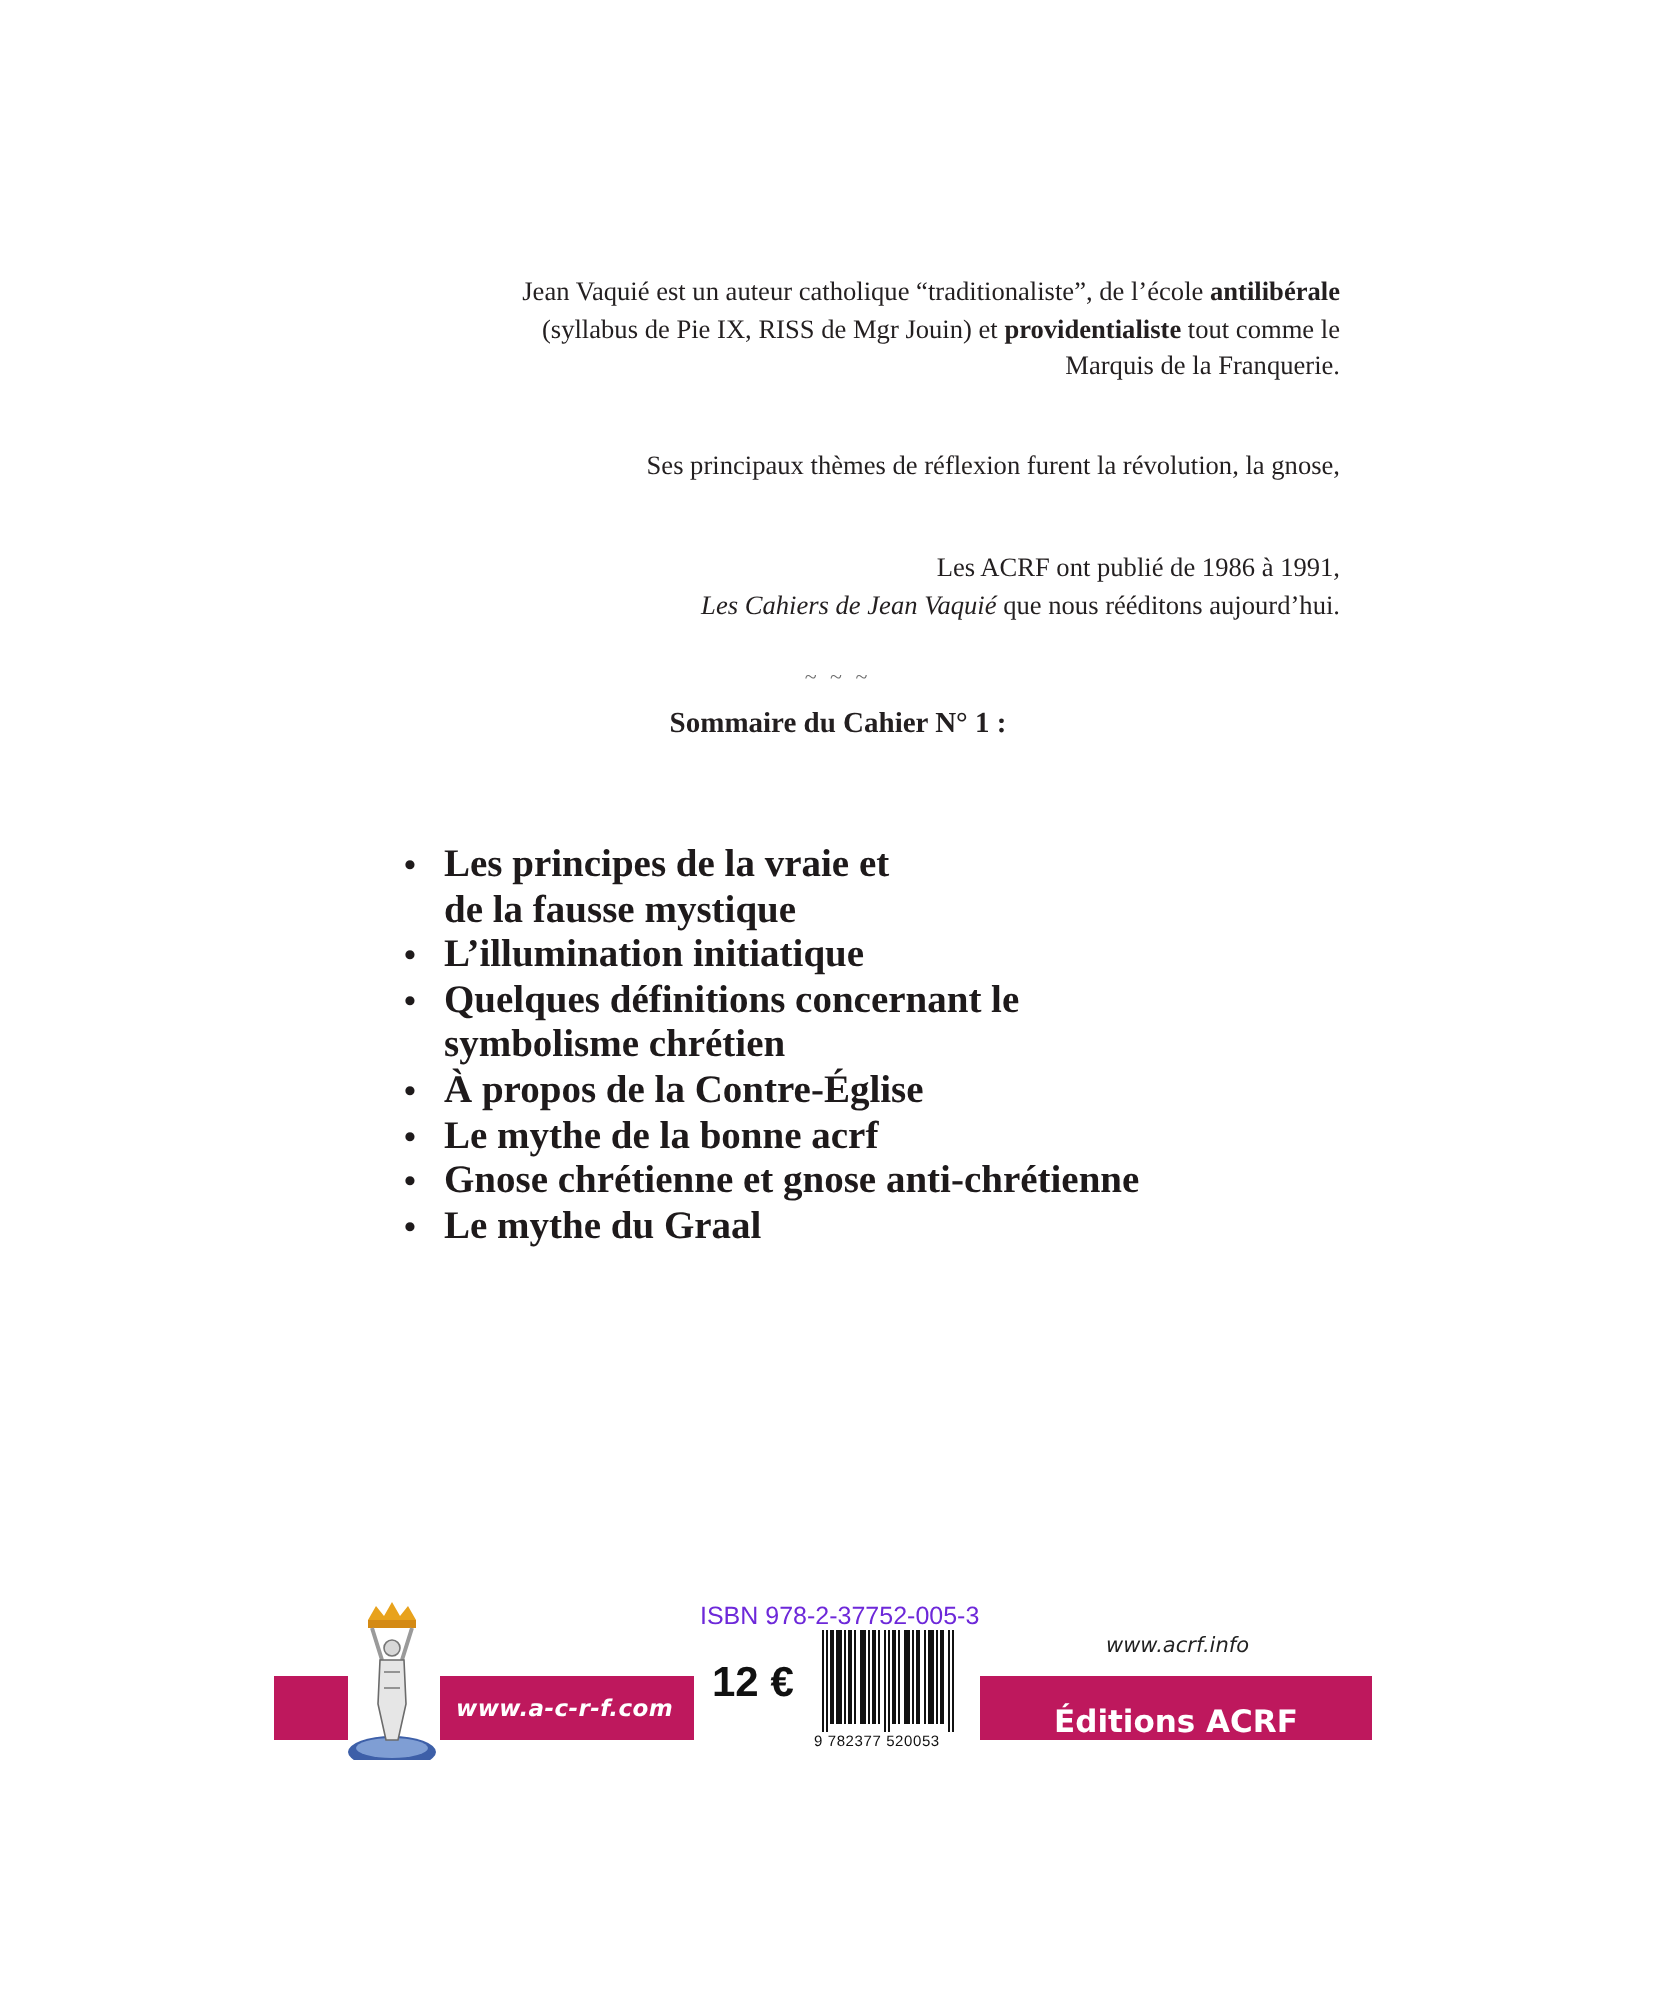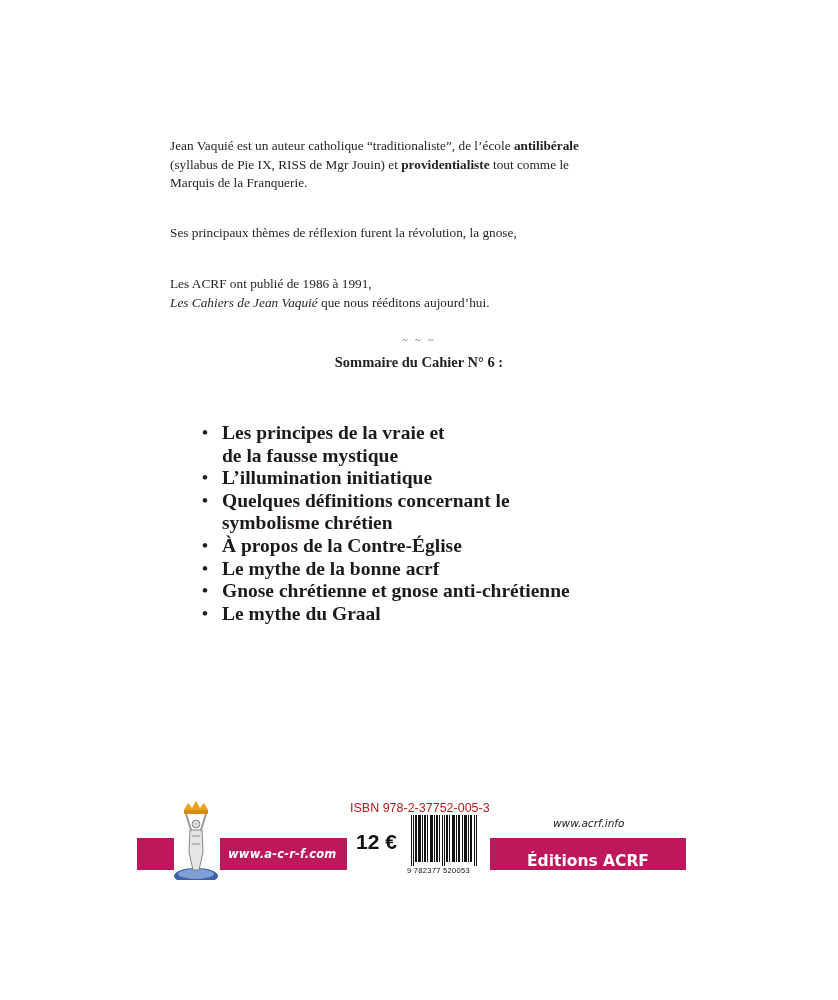--- a/index.html
+++ b/index.html
@@ -1,20 +1,20 @@
 <!DOCTYPE html>
 <html><head>
 <meta charset="utf-8">
 <style>
   html, body { margin:0; padding:0; background:#ffffff; }
   body { width:838px; height:1000px; position:relative; overflow:hidden;
          font-family:"Liberation Serif","DejaVu Serif",serif; color:#231f20; }
   .page { position:absolute; left:0; top:0; width:838px; height:1000px; }
 
-  .intro { position:absolute; left:170px; width:500px; text-align:left;
+  .intro { position:absolute; left:170px; width:500px; text-align:right;
            font-size:13.3px; line-height:18.5px; color:#231f20; }
   .intro p { margin:0; }
   .intro b { font-weight:bold; }
   .intro i { }
   .p1 { top:137px; }
   .p2 { top:224px; }
   .p3 { top:275px; }
 
   .tilde { position:absolute; top:333px; left:0; width:838px; text-align:center;
            font-size:11px; color:#6a6a6a; letter-spacing:2px; }
@@ -28,21 +28,21 @@
 
   .blue { position:absolute; background:#be185d; }
   .bar-left { left:137px; top:838px; width:37px; height:32px; }
   .bar-url { left:220px; top:838px; width:127px; height:32px; display:flex; align-items:center; }
   .bar-url span { margin-left:8px; color:#fff; font-family:"DejaVu Sans","Liberation Sans",sans-serif;
                   font-style:italic; font-weight:bold; font-size:11.5px; letter-spacing:0.2px; }
   .bar-right { left:490px; top:838px; width:196px; height:32px; display:flex; align-items:flex-end; justify-content:center; }
   .bar-right span { color:#fff; font-family:"DejaVu Sans","Liberation Sans",sans-serif; font-weight:bold; font-size:15.5px; }
 
   .isbn { position:absolute; left:350px; top:801px; font-family:"Liberation Sans","DejaVu Sans",sans-serif;
-          font-size:12.5px; color:#b91c1c; }
+          font-size:12.5px; color:#6d28d9; }
   .price { position:absolute; left:356px; top:830px; font-family:"Liberation Sans","DejaVu Sans",sans-serif;
           font-size:21px; font-weight:bold; color:#111; }
   .web-info { position:absolute; left:553px; top:817px; font-family:"DejaVu Sans","Liberation Sans",sans-serif;
           font-style:italic; font-size:10.5px; color:#222; }
 
   .barcode { position:absolute; left:411px; top:815px; width:66px; height:51px; }
   .barcode-digits { position:absolute; left:407px; top:866px; width:72px; font-family:"Liberation Sans",sans-serif;
           font-size:7.5px; color:#111; letter-spacing:0.3px; white-space:nowrap; }
 
   .logo { position:absolute; left:172px; top:800px; width:48px; height:80px; }
@@ -61,21 +61,21 @@
   <div class="intro p2">
     <p>Ses principaux thèmes de réflexion furent la révolution, la gnose,</p>
   </div>
 
   <div class="intro p3">
     <p>Les ACRF ont publié de 1986 à 1991,</p>
     <p><i>Les Cahiers de Jean Vaquié</i><span> que nous rééditons aujourd’hui.</span></p>
   </div>
 
   <div class="tilde">~ ~ ~</div>
-  <div class="summary-title">Sommaire du Cahier N° 6 :</div>
+  <div class="summary-title">Sommaire du Cahier N° 1 :</div>
 
   <ul class="toc">
     <li><span class="bullet">•</span><span>Les principes de la vraie et</span><br><span>de la fausse mystique</span></li>
     <li><span class="bullet">•</span><span>L’illumination initiatique</span></li>
     <li><span class="bullet">•</span><span>Quelques définitions concernant le</span><br><span>symbolisme chrétien</span></li>
     <li><span class="bullet">•</span><span>À propos de la Contre-Église</span></li>
     <li><span class="bullet">•</span><span>Le mythe de la bonne acrf</span></li>
     <li><span class="bullet">•</span><span>Gnose chrétienne et gnose anti-chrétienne</span></li>
     <li><span class="bullet">•</span><span>Le mythe du Graal</span></li>
   </ul>

